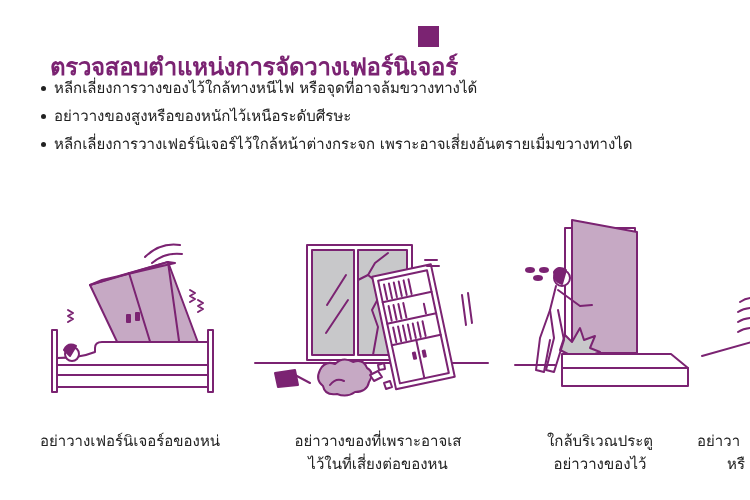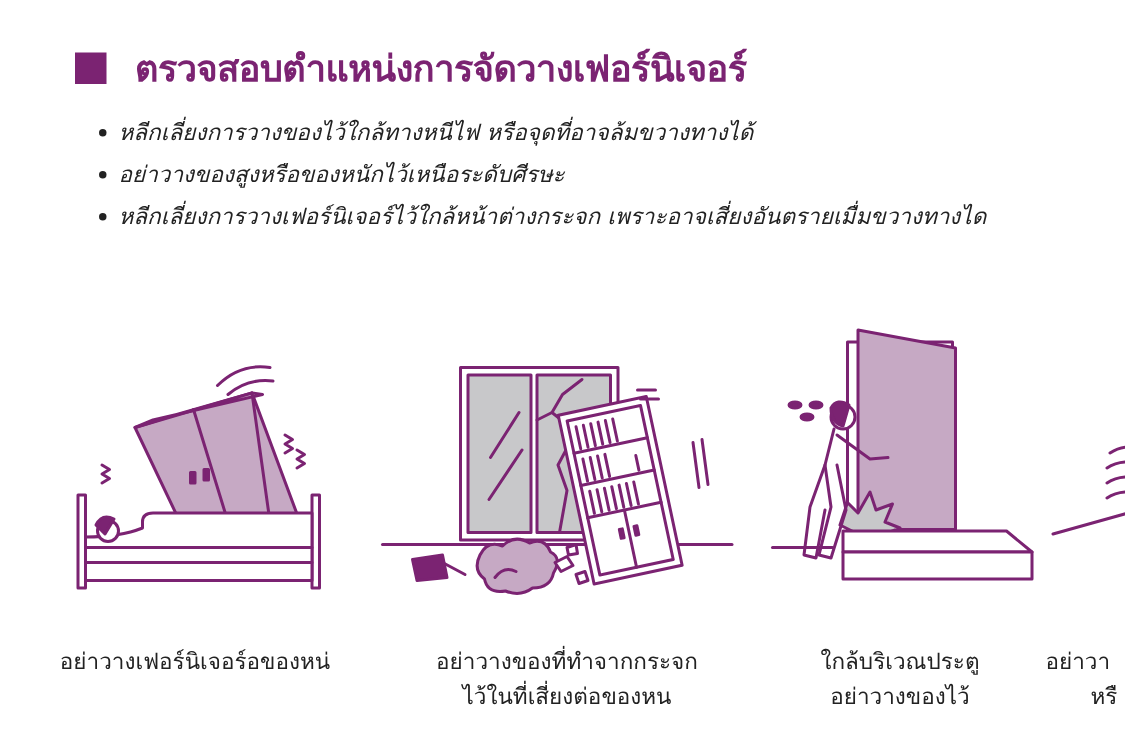--- a/index.html
+++ b/index.html
@@ -13,43 +13,43 @@
       overflow: hidden;
       position: relative;
       font-family: "DejaVu Sans", "Liberation Sans", sans-serif;
       color: #222222;
     }
     .header {
       position: absolute;
       left: 50px;
       top: 26px;
       display: flex;
-      align-items: center;
+      align-items: flex-end;
+      flex-direction: column;
     }
     .header-square {
       width: 21px;
       height: 21px;
       background: #7b2372;
       margin-right: 19px;
     }
     .header-title {
       font-size: 24px;
       font-weight: bold;
       color: #7b2372;
       letter-spacing: -0.3px;
       white-space: nowrap;
     }
     .bullets {
       position: absolute;
-      left: 66px;
+      left: 41px;
       top: 74px;
       margin: 0;
       padding: 0;
       list-style: none;
-      font-style: italic;
     }
     .bullets li {
       display: flex;
       align-items: center;
       height: 28px;
       font-size: 15px;
       color: #222;
       white-space: nowrap;
     }
     .bullet-dot {
@@ -198,21 +198,21 @@
     <path d="M48 42 q6 -4 14 -4"></path>
     <path d="M48 52 q6 -4 14 -4"></path>
     <line x1="12" y1="76" x2="62" y2="62"></line>
   </g>
 </svg>
 
 <div class="caption" style="left:10px; top:430px; width:240px;">
   <div>อย่าวางเฟอร์นิเจอร์อของหน่</div>
 </div>
 <div class="caption" style="left:258px; top:430px; width:240px;">
-  <div>อย่าวางของที่ทำจากกระจก</div>
+  <div>อย่าวางของที่เพราะอาจเส</div>
   <div>ไว้ในที่เสี่ยงต่อของหน</div>
 </div>
 <div class="caption" style="left:520px; top:430px; width:160px;">
   <div>ใกล้บริเวณประตู</div>
   <div>อย่าวางของไว้</div>
 </div>
 <div class="caption" style="left:697px; top:430px; width:80px; text-align:left;">
   <div>อย่าวา</div>
   <div style="padding-left:30px;">หรื</div>
 </div>

